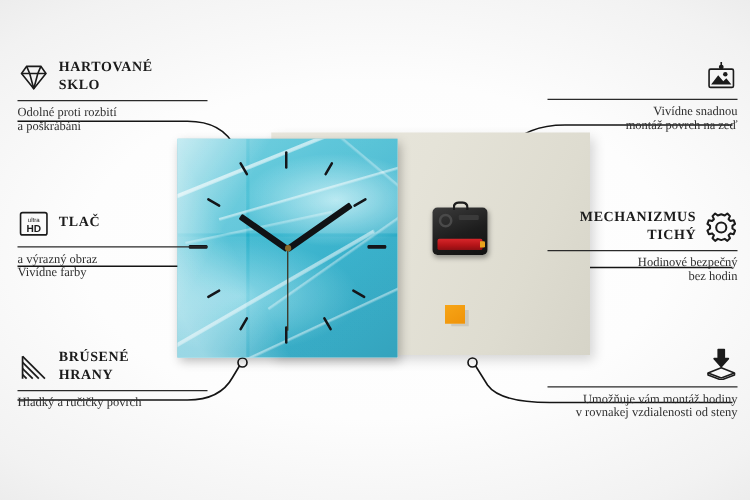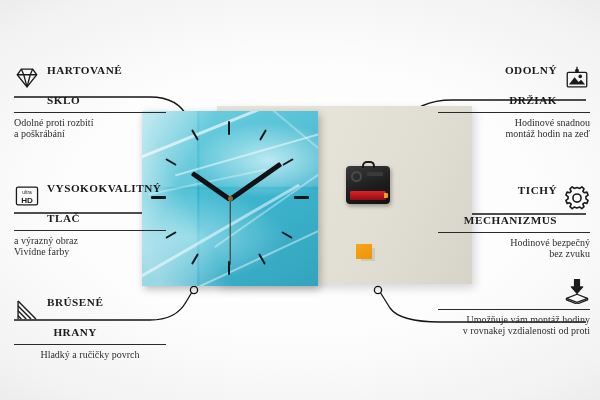--- a/index.html
+++ b/index.html
@@ -16,32 +16,32 @@
   .feature.left  { left:14px;  text-align:left; }
   .feature.right { right:10px; text-align:right; }
 
   .feat-head { display:flex; align-items:center; gap:7px; }
   .feature.right .feat-head { flex-direction:row-reverse; }
 
   .feat-icon { width:26px; height:26px; flex:0 0 26px; display:block; }
   .feat-title {
     font-family:"Liberation Serif", serif;
     font-weight:bold; font-size:11.2px; line-height:13.5px;
-    letter-spacing:0.5px; color:#1b1b1b; text-transform:uppercase;margin-top:16px;
+    letter-spacing:0.5px; color:#1b1b1b; text-transform:uppercase;
   }
   .feat-rule { height:1px; background:#2a2a2a; margin:5px 0 4px 0; }
   .feat-desc {
     font-family:"Liberation Serif", serif;
     font-size:10px; line-height:11px; color:#2e2e2e;
   }
 
   
   #f-glass   { top:48px;  }
   #f-print   { top:166px; }
-  #f-edges   { top:280px;text-align:center; }
+  #f-edges   { top:280px; }
   #f-holder  { top:48px;  }
   #f-mech    { top:168px; }
   #f-foam    { top:278px; }
 
   
   .photo {
     position:absolute; left:142px; top:104px; width:330px; height:182px;
   }
   .backpanel {
     position:absolute; left:75px; top:2px; width:255px; height:178px;
@@ -188,21 +188,20 @@
 </div>
 
 <div class="feature left" id="f-print">
   <div class="feat-head">
     <svg class="feat-icon" viewBox="0 0 32 32">
       <rect x="3" y="5" width="26" height="22" rx="2" fill="none" stroke="#1b1b1b" stroke-width="1.6"></rect>
       <text x="16" y="14" text-anchor="middle" font-family="Liberation Sans, sans-serif" font-size="6" fill="#1b1b1b">ultra</text>
       <text x="16" y="24" text-anchor="middle" font-family="Liberation Sans, sans-serif" font-size="10" font-weight="bold" fill="#1b1b1b">HD</text>
     </svg>
     <div>
-      <div class="feat-title">VYSOKOKVALITNÝ</div>
       <div class="feat-title">TLAČ</div>
     </div>
   </div>
   <div class="feat-rule"></div>
   <div class="feat-desc">a výrazný obraz</div>
   <div class="feat-desc">Vivídne farby</div>
 </div>
 
 <div class="feature left" id="f-edges">
   <div class="feat-head">
@@ -228,54 +227,50 @@
   <div class="feat-head">
     <svg class="feat-icon" viewBox="0 0 32 32">
       <g stroke="#1b1b1b" stroke-width="1.6" fill="none">
         <path d="M16 2 L16 7"></path>
           <circle cx="16" cy="7" r="1.6" fill="#1b1b1b"></circle>
         <rect x="4" y="9" width="24" height="18" rx="1.5"></rect>
         <path d="M6 24 L13 15 L18 21 L21 18 L26 24 Z" fill="#1b1b1b" stroke="none"></path>
         <circle cx="20" cy="14" r="2.2" fill="#1b1b1b" stroke="none"></circle>
       </g>
     </svg>
-    <div>
-      <div class="feat-title">ODOLNÝ</div>
-      <div class="feat-title">DRŽIAK</div>
-    </div>
-  </div>
-  <div class="feat-rule"></div>
-  <div class="feat-desc">Hodinové snadnou</div>
-  <div class="feat-desc">montáž hodin na zeď</div>
+  </div>
+  <div class="feat-rule"></div>
+  <div class="feat-desc">Vivídne snadnou</div>
+  <div class="feat-desc">montáž povrch na zeď</div>
 </div>
 
 <div class="feature right" id="f-mech">
   <div class="feat-head">
     <svg class="feat-icon" viewBox="0 0 32 32">
       <g stroke="#1b1b1b" stroke-width="2" fill="none" stroke-linejoin="round">
         <path d="M16 3 l3.4 1.2 2.6-2.0 2.6 2.6 -1.4 3.0 1.8 1.8 3.2-0.8 1.4 3.6 -2.6 2.0 0 2.6 2.6 2.0 -1.4 3.6 -3.2-0.8 -1.8 1.8 1.4 3.0 -2.6 2.6 -2.6-2.0 -3.4 1.2 -3.4-1.2 -2.6 2.0 -2.6-2.6 1.4-3.0 -1.8-1.8 -3.2 0.8 -1.4-3.6 2.6-2.0 0-2.6 -2.6-2.0 1.4-3.6 3.2 0.8 1.8-1.8 -1.4-3.0 2.6-2.6 2.6 2.0 Z"></path>
         <circle cx="16" cy="16" r="5"></circle>
       </g>
     </svg>
     <div>
+      <div class="feat-title">MECHANIZMUS</div>
       <div class="feat-title">TICHÝ</div>
-      <div class="feat-title">MECHANIZMUS</div>
     </div>
   </div>
   <div class="feat-rule"></div>
   <div class="feat-desc">Hodinové bezpečný</div>
-  <div class="feat-desc">bez zvuku</div>
+  <div class="feat-desc">bez hodin</div>
 </div>
 
 <div class="feature right" id="f-foam">
   <div class="feat-head">
     <svg class="feat-icon" viewBox="0 0 32 32">
       <g stroke="#1b1b1b" stroke-width="1.6" fill="none" stroke-linejoin="round">
         <path d="M13 2 L19 2 L19 11 L23 11 L16 19 L9 11 L13 11 Z" fill="#1b1b1b"></path>
         <path d="M16 20 L29 25 L16 30 L3 25 Z"></path>
         <path d="M3 25 L3 27 L16 32 L29 27 L29 25"></path>
       </g>
     </svg>
   </div>
   <div class="feat-rule"></div>
   <div class="feat-desc">Umožňuje vám montáž hodiny</div>
-  <div class="feat-desc">v rovnakej vzdialenosti od proti</div>
+  <div class="feat-desc">v rovnakej vzdialenosti od steny</div>
 </div>
 
 </body></html>

